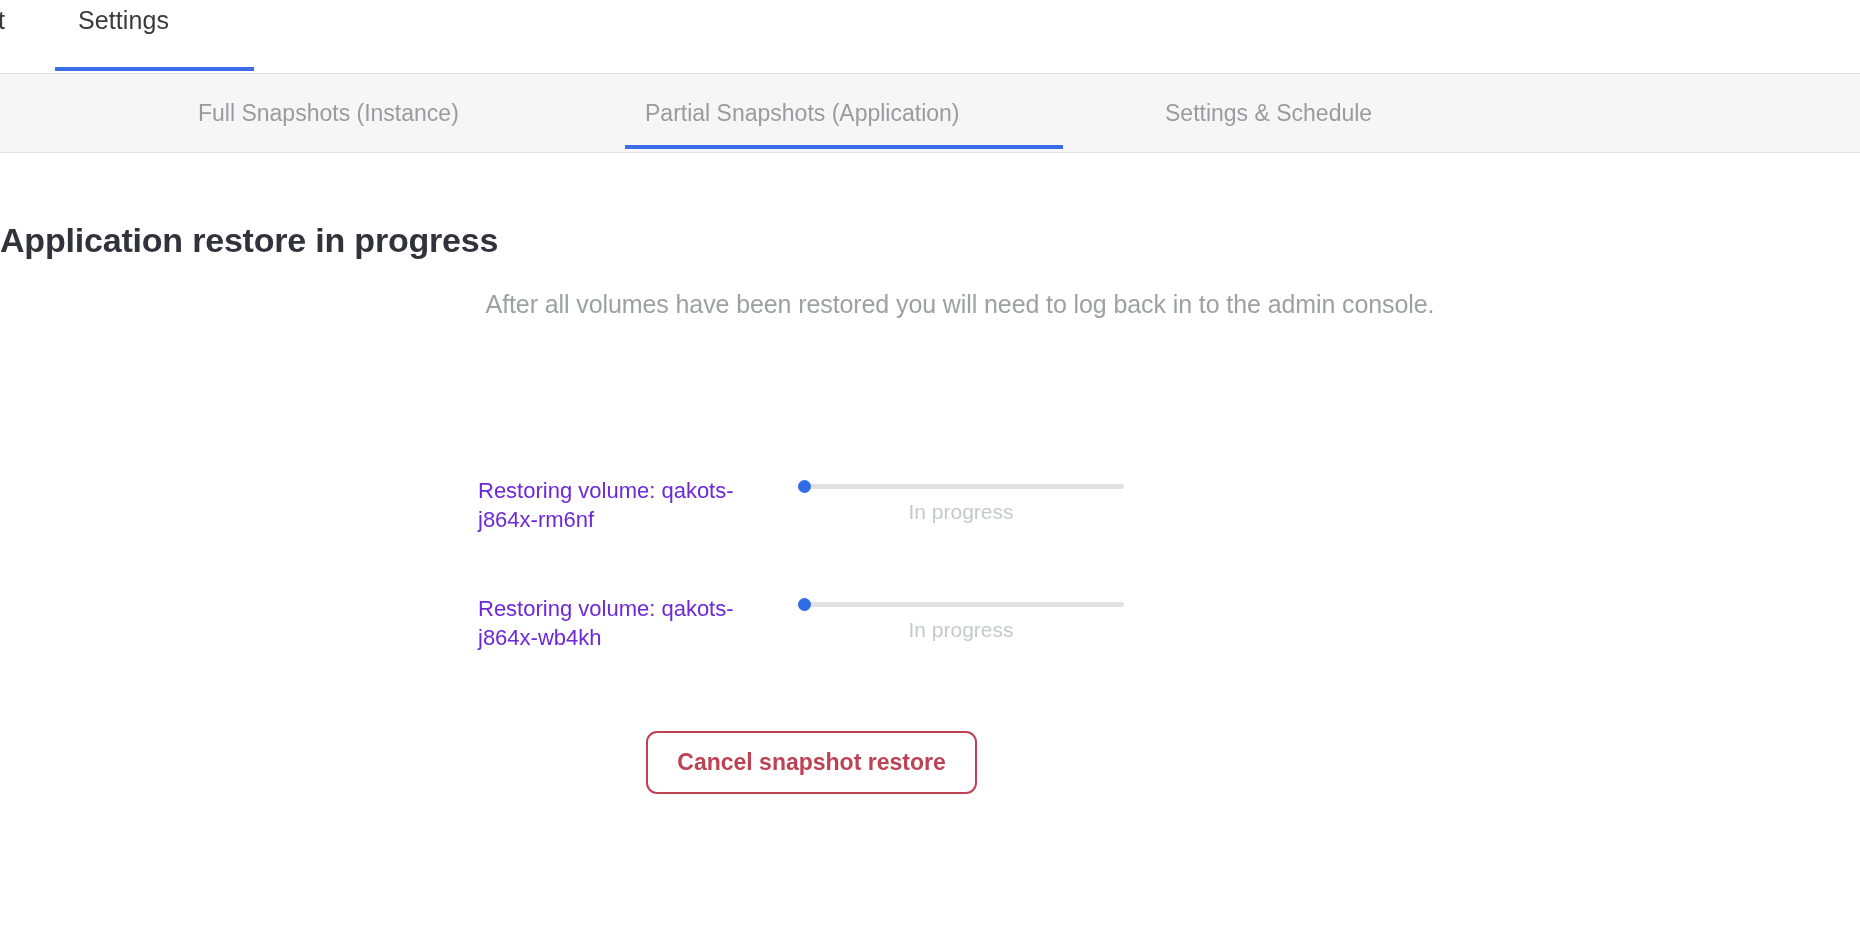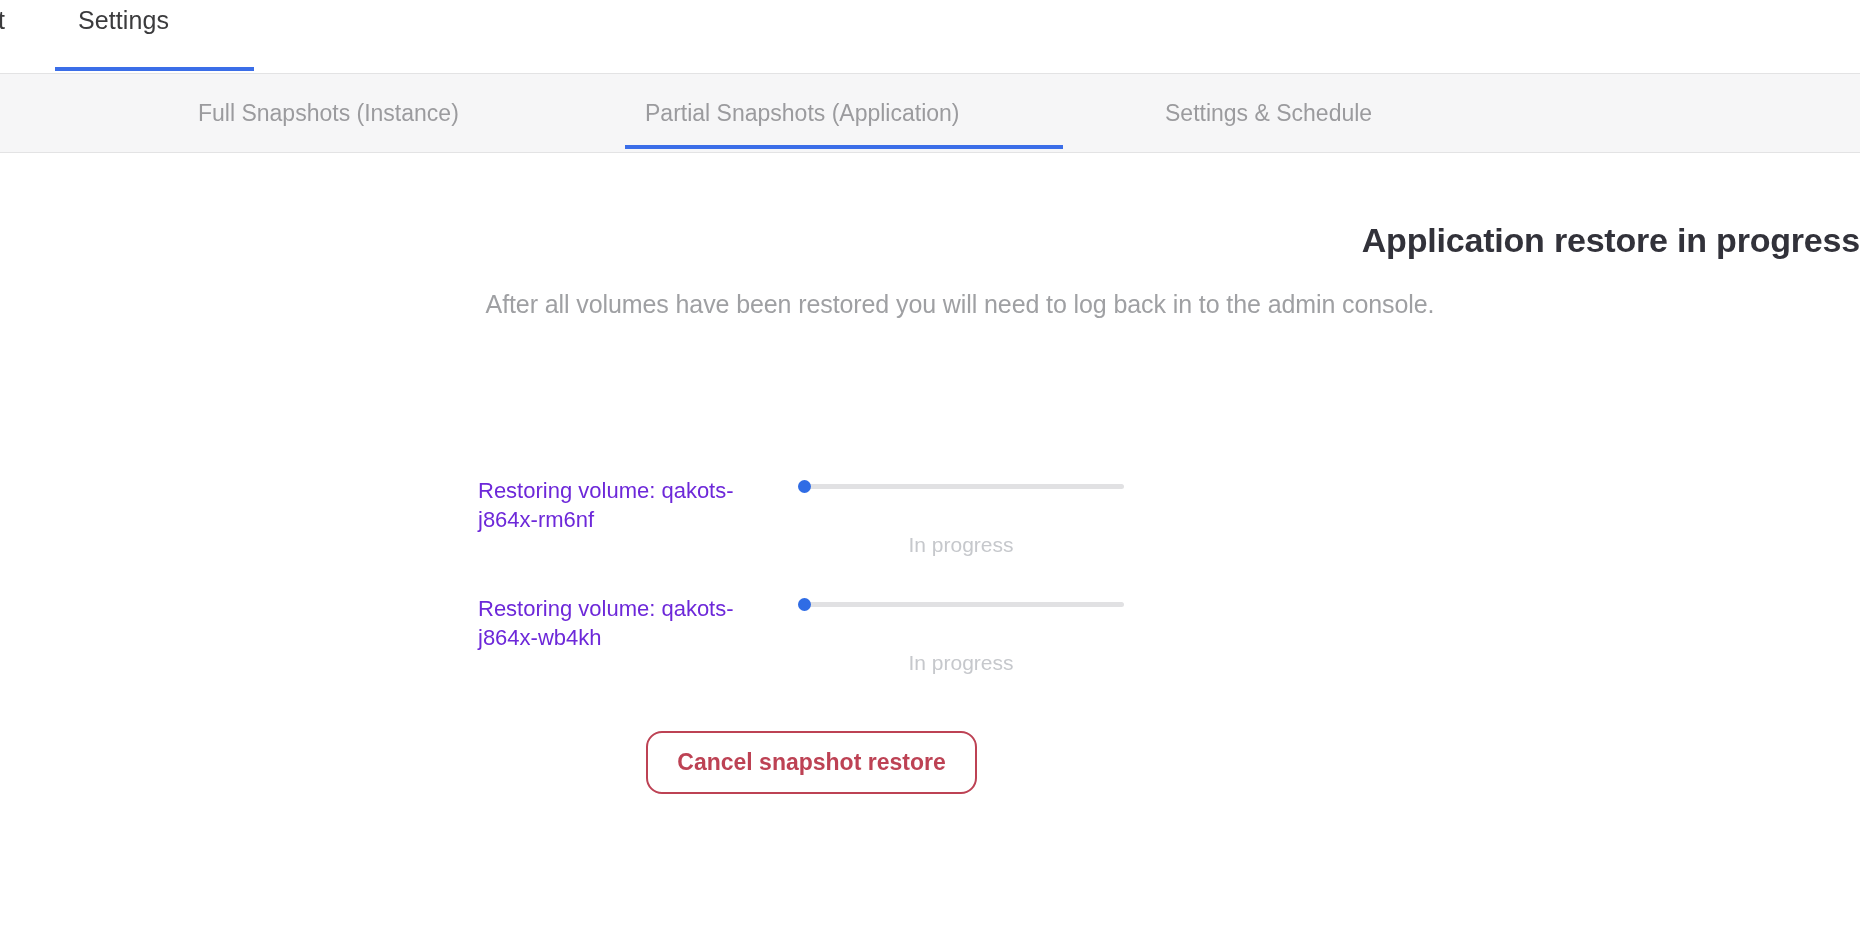--- a/index.html
+++ b/index.html
@@ -94,21 +94,21 @@
     top: 153px;
     width: 1860px;
     height: 799px;
     background: #ffffff;
   }
   .page-title {
     position: absolute;
     left: 0;
     top: 68px;
     width: 1860px;
-    text-align: right;
+    text-align: left;
     font-size: 34px;
     font-weight: bold;
     color: #32323a;
     letter-spacing: -0.2px;
   }
   .page-subtitle {
     position: absolute;
     left: 0;
     top: 137px;
     width: 1860px;
@@ -163,33 +163,32 @@
     background: #2f6ce5;
   }
   .progress-status {
     position: absolute;
     left: 0;
     top: 16px;
     width: 326px;
     text-align: center;
     font-size: 21px;
     color: #c6c8cc;
-    margin-top: 33px;
   }
 
   
   .cancel-button {
     position: absolute;
     left: 646px;
     top: 578px;
     width: 331px;
     height: 63px;
     background: #ffffff;
     border: 2px solid #bd4254;
-    border-radius: 16px;
+    border-radius: 11px;
     color: #bd4254;
     font-family: "Liberation Sans", sans-serif;
     font-size: 23px;
     font-weight: bold;
     cursor: pointer;
     padding: 12px;
     box-sizing: border-box;
   }
 </style>
 </head>

